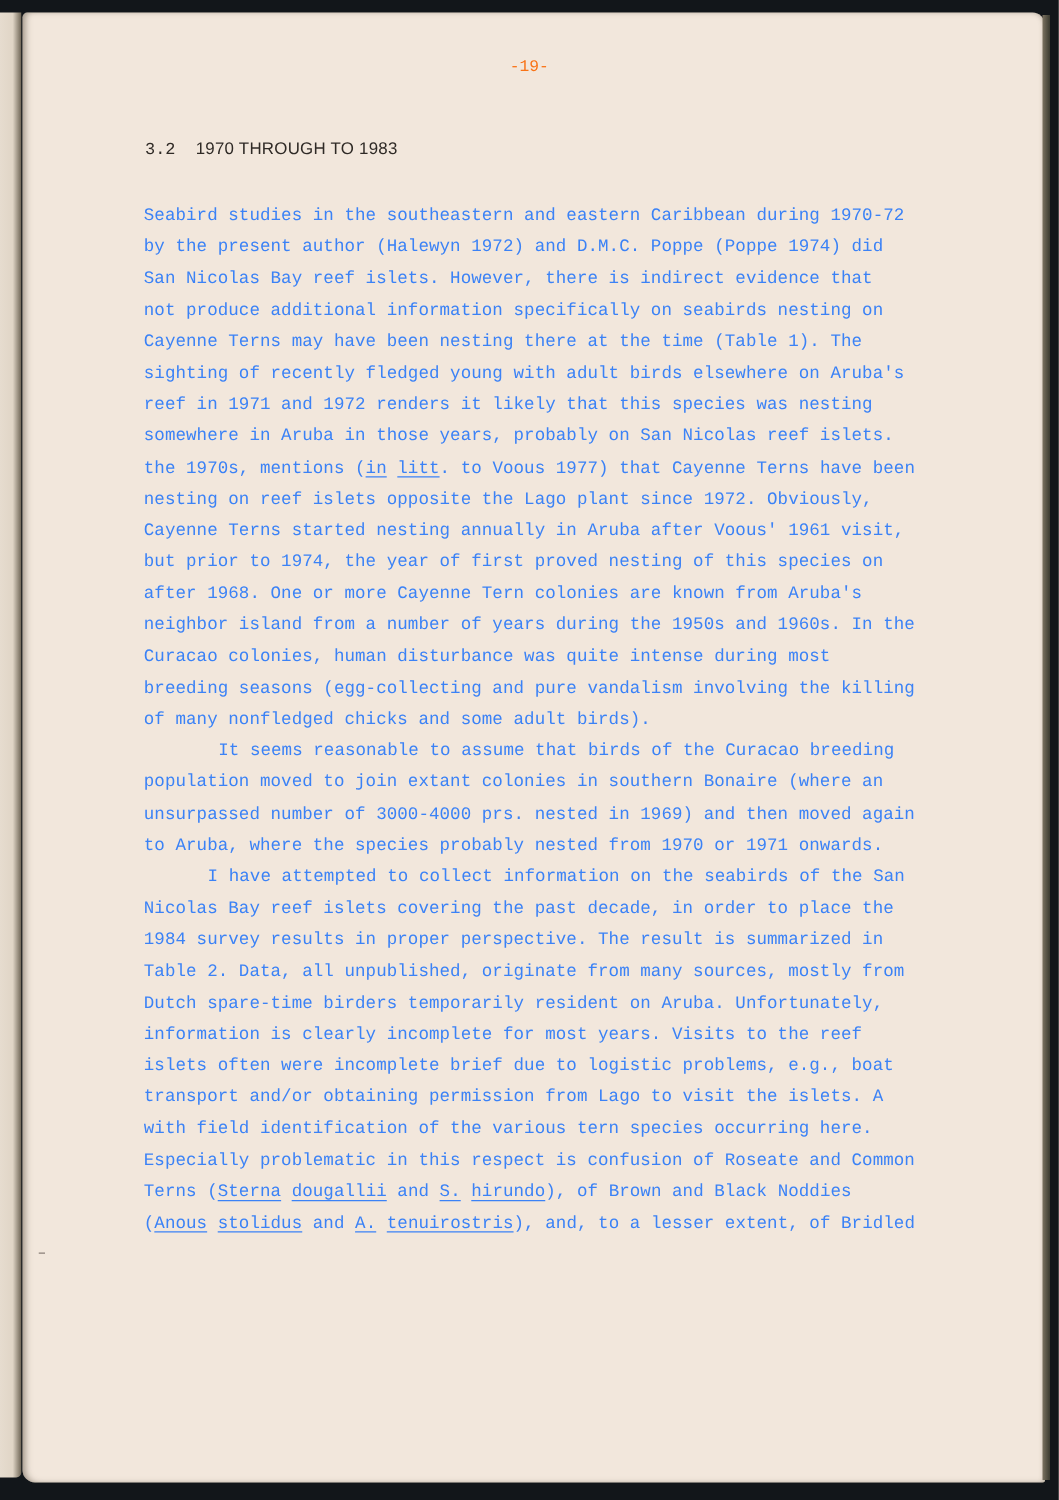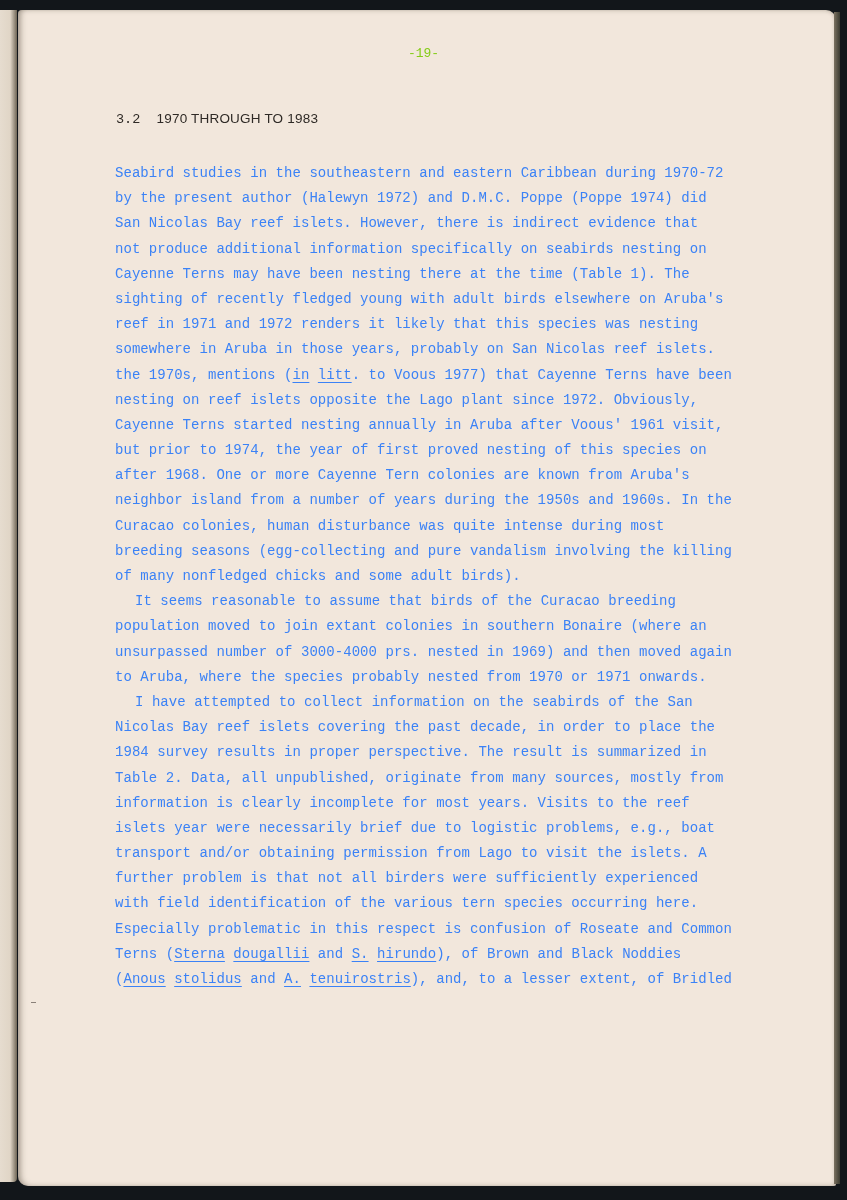--- a/index.html
+++ b/index.html
@@ -19,35 +19,35 @@
     background: #f2e7dc;
     border-radius: 4px 10px 2px 10px;
     box-shadow: inset 4px 0 6px -2px rgba(80,70,55,0.55), inset -3px 0 4px -2px rgba(90,80,60,0.35);
   }
   .right-edge {
     position: absolute; left: 834px; top: 12px; width: 6px; height: 1172px;
     background: linear-gradient(to right, #7b7261, #3a3a30);
   }
   .page-number {
     position: absolute; left: 0; width: 847px; top: 46px;
-    text-align: center; font-size: 13px; color: #84cc16;
+    text-align: center; font-size: 13px; color: #f97316;
   }
   .section-heading {
     position: absolute; left: 116px; top: 111px;
     font-size: 13.5px; color: #2f2a26;
     font-family: "Liberation Mono", monospace;
   }
   .section-heading .title { font-weight: normal; font-family: "Liberation Sans Narrow", "Liberation Sans", sans-serif; letter-spacing: 0.2px; }
   .body-text {
     position: absolute; left: 115px; top: 161px; width: 640px;
     font-size: 14px; line-height: 25.2px; color: #3b82f6;
     letter-spacing: 0.05px;
   }
   .line { white-space: pre; height: 25.2px; }
-  .indent { padding-left: 20px; }
+  .indent { padding-left: 20px; text-align: center; }
   .u { text-decoration: underline; text-underline-offset: 3px; }
   .margin-dash {
     position: absolute; left: 31px; top: 1002px; width: 5px; height: 1px; background: #8a8078;
   }
 </style>
 </head>
 <body>
 
 <div class="left-page"></div>
 <div class="page"></div>
@@ -83,24 +83,24 @@
     <div class="line indent">It seems reasonable to assume that birds of the Curacao breeding</div>
     <div class="line">population moved to join extant colonies in southern Bonaire (where an</div>
     <div class="line">unsurpassed number of 3000-4000 prs. nested in 1969) and then moved again</div>
     <div class="line">to Aruba, where the species probably nested from 1970 or 1971 onwards.</div>
   </div>
   <div>
     <div class="line indent">I have attempted to collect information on the seabirds of the San</div>
     <div class="line">Nicolas Bay reef islets covering the past decade, in order to place the</div>
     <div class="line">1984 survey results in proper perspective. The result is summarized in</div>
     <div class="line">Table 2. Data, all unpublished, originate from many sources, mostly from</div>
+    <div class="line">Dutch spare-time birders temporarily resident on Aruba. Unfortunately,</div>
     <div class="line">information is clearly incomplete for most years. Visits to the reef</div>
-    <div class="line">islets year were necessarily brief due to logistic problems, e.g., boat</div>
+    <div class="line">islets often were incomplete brief due to logistic problems, e.g., boat</div>
     <div class="line">transport and/or obtaining permission from Lago to visit the islets. A</div>
-    <div class="line">further problem is that not all birders were sufficiently experienced</div>
     <div class="line">with field identification of the various tern species occurring here.</div>
     <div class="line">Especially problematic in this respect is confusion of Roseate and Common</div>
     <div class="line"><span>Terns (</span><span class="u">Sterna</span><span> </span><span class="u">dougallii</span><span> and </span><span class="u">S.</span><span> </span><span class="u">hirundo</span><span>), of Brown and Black Noddies</span></div>
     <div class="line"><span>(</span><span class="u">Anous</span><span> </span><span class="u">stolidus</span><span> and </span><span class="u">A.</span><span> </span><span class="u">tenuirostris</span><span>), and, to a lesser extent, of Bridled</span></div>
   </div>
 </div>
 
 <div class="margin-dash"></div>
 
 </body></html>

